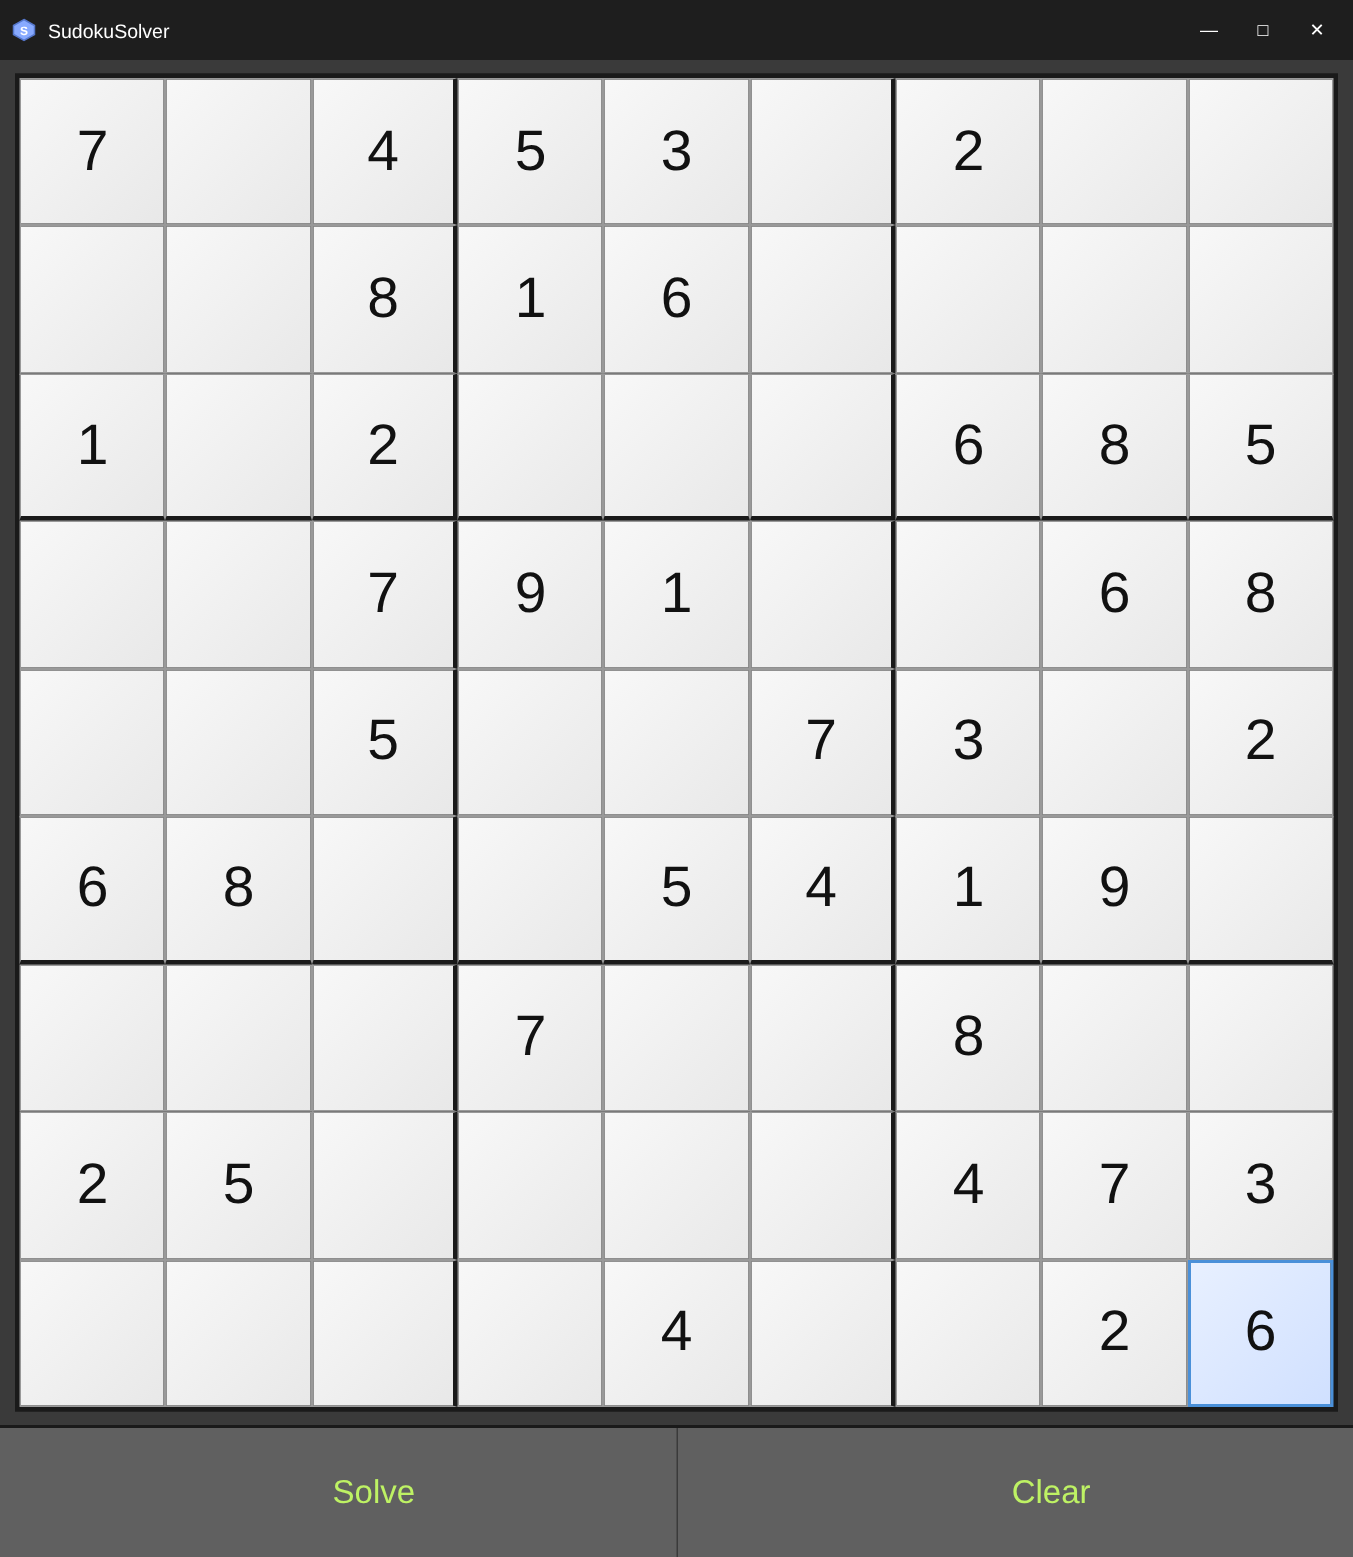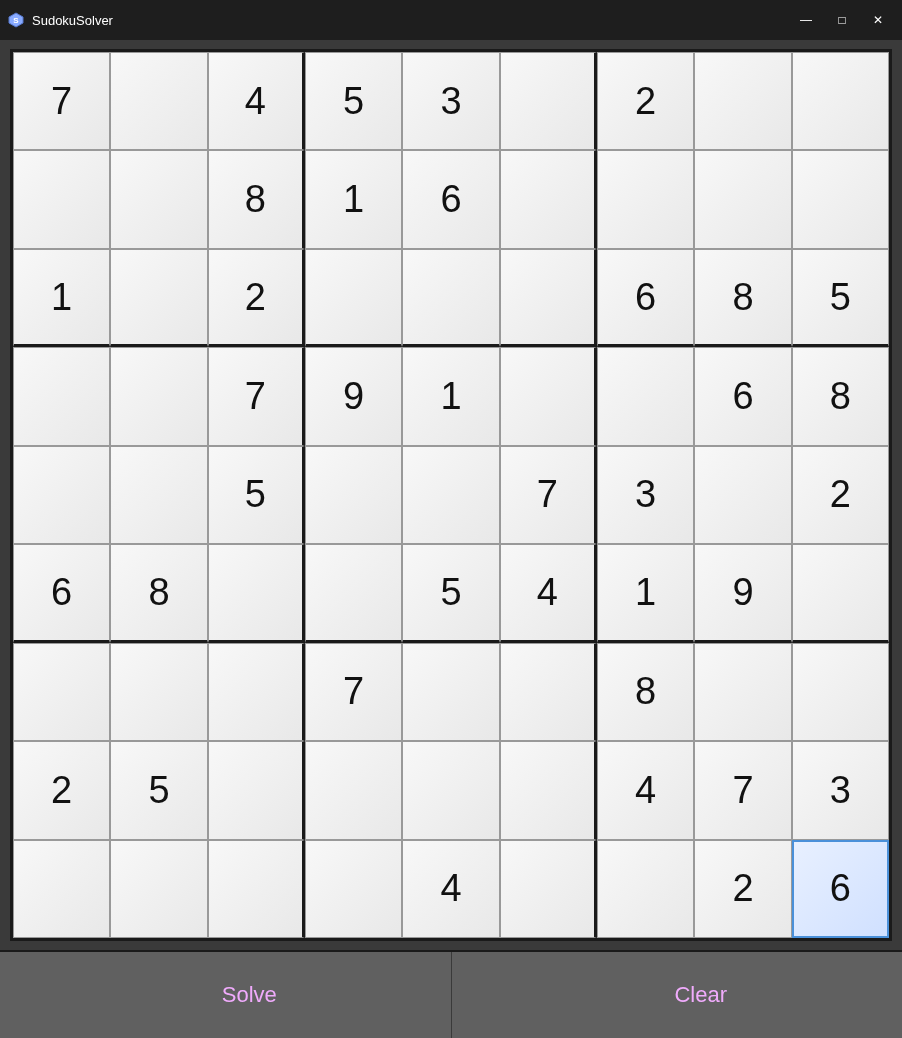--- a/index.html
+++ b/index.html
@@ -92,21 +92,21 @@
     .bottom-bar {
       height: 88px;
       background: #555555;
       display: flex;
       border-top: 2px solid #1a1a1a;
     }
     .bottom-btn {
       flex: 1;
       background: #606060;
       border: none;
-      color: #f0abfc;
+      color: #bef264;
       font-size: 22px;
       cursor: pointer;
       border-right: 1px solid #3a3a3a;
       padding-left: 48px;
     }
     .bottom-btn:last-child {
       border-right: none;
     }
   </style>
 </head>

